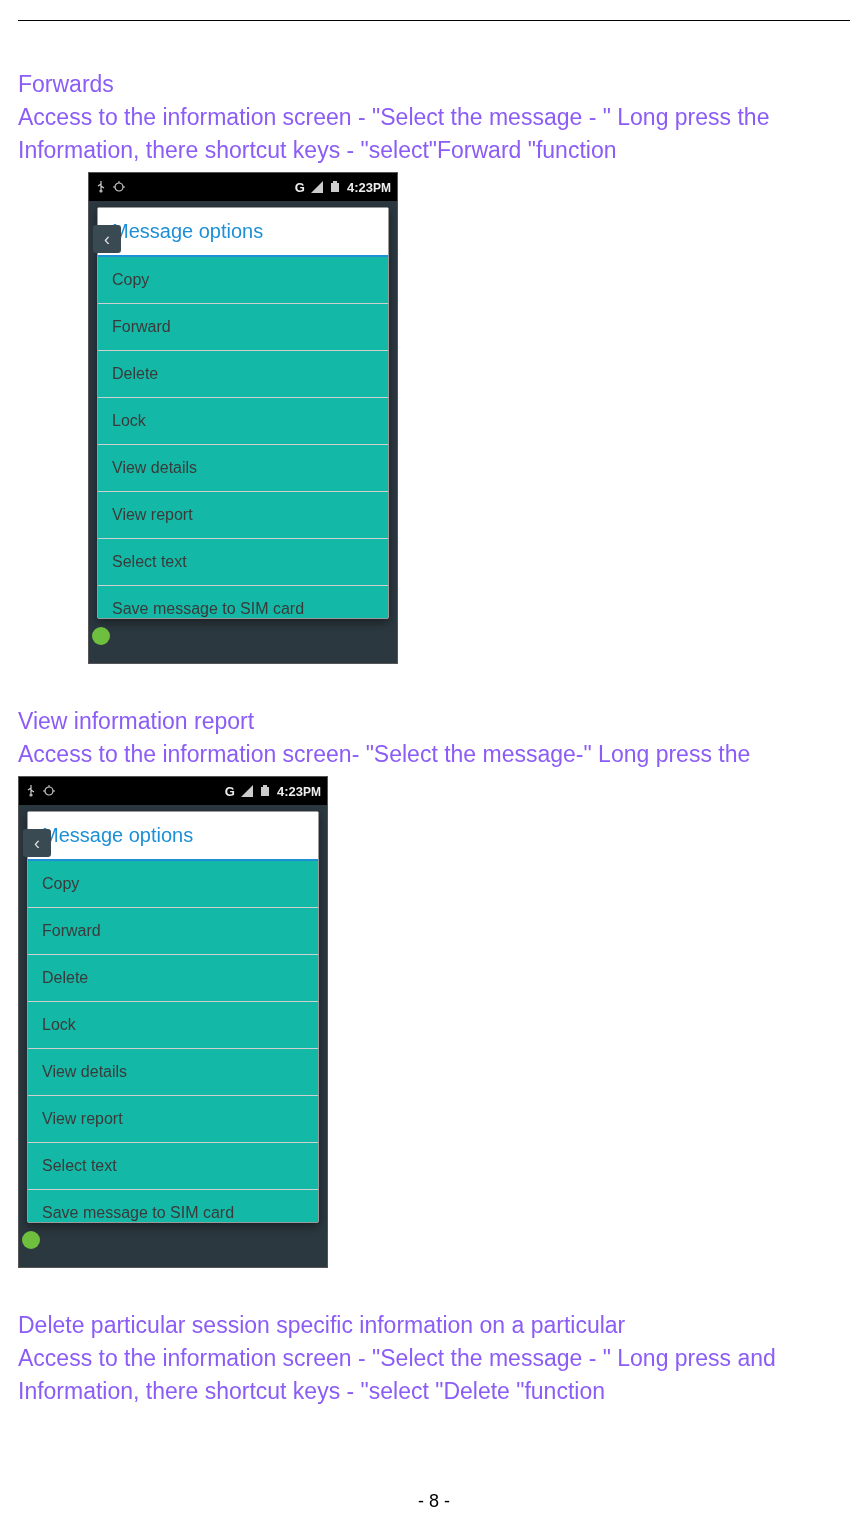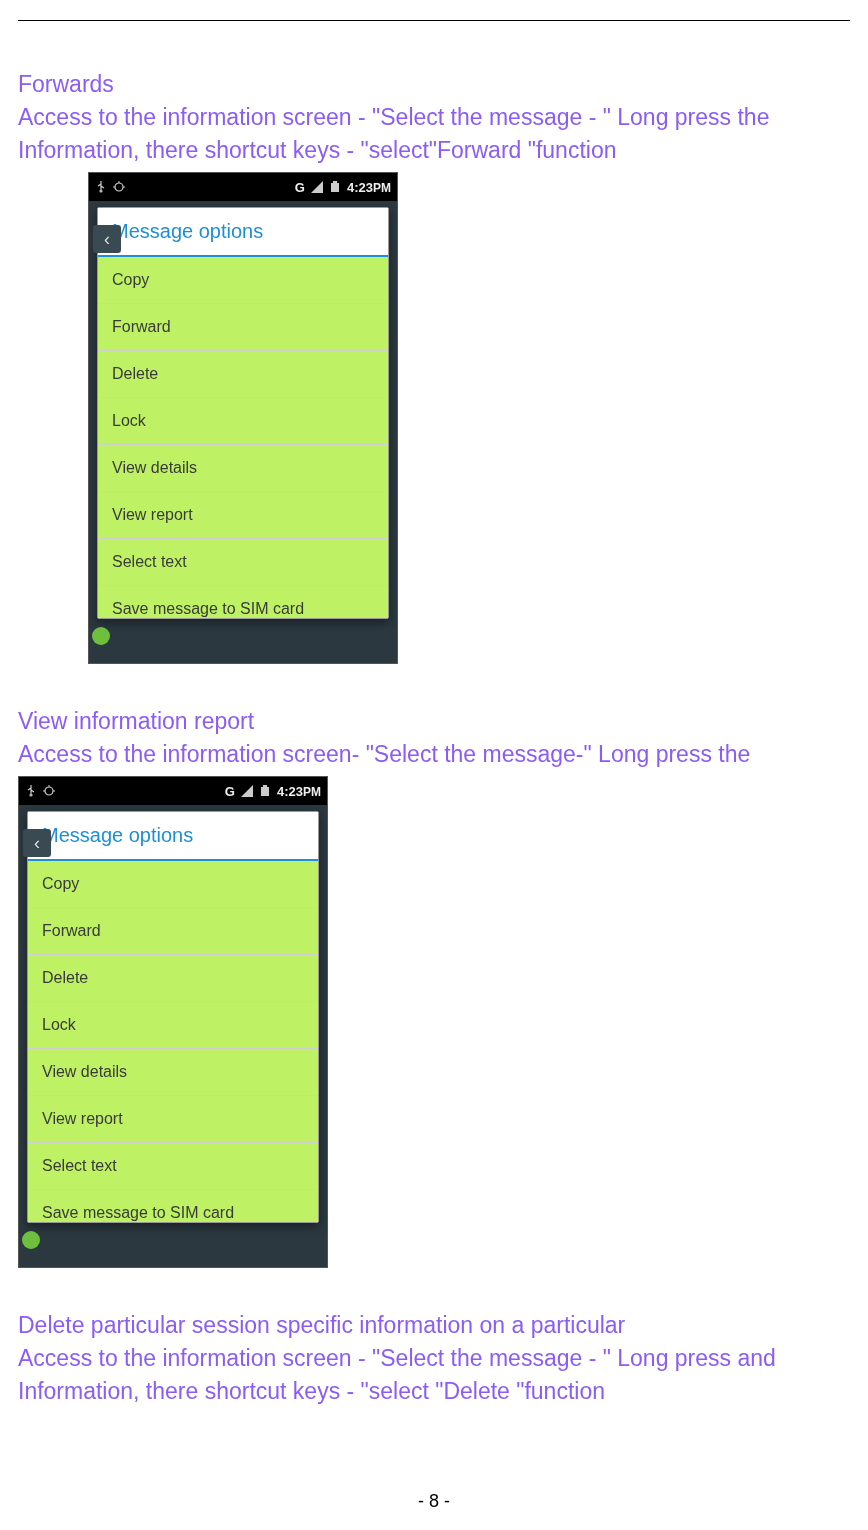--- a/index.html
+++ b/index.html
@@ -71,21 +71,21 @@
     color: #1d8fd6;
     font-size: 20px;
     padding: 12px 14px;
     border-bottom: 2px solid #1d8fd6;
   }
   .dialog-item {
     padding: 14px 14px;
     font-size: 16px;
     color: #3a3a3a;
     border-bottom: 1px solid #cfcfcf;
-    background: #bef264;
+    background: #14b8a6;
   }
   .dialog-item:last-child {
     border-bottom: none;
     padding-bottom: 0;
     white-space: nowrap;
     overflow: hidden;
   }
   .peek-back {
     position: absolute;
     left: 4px;

